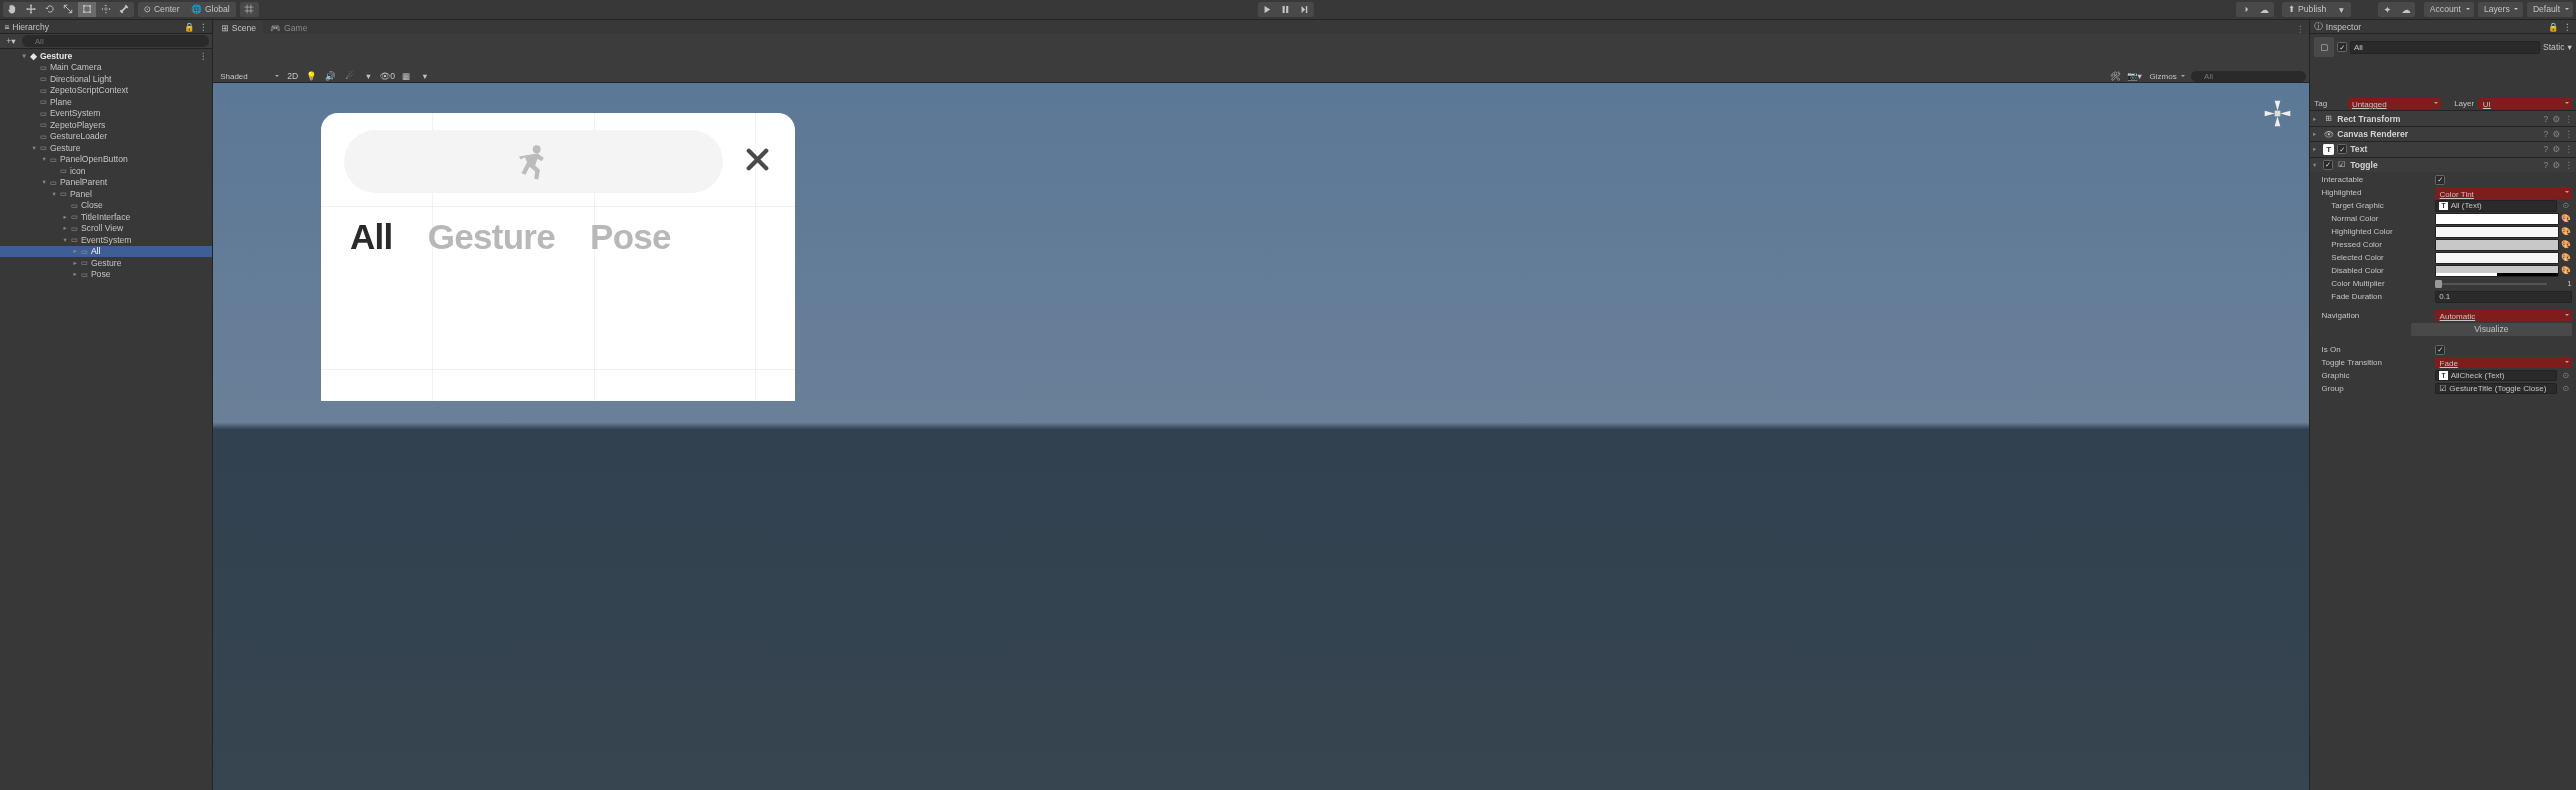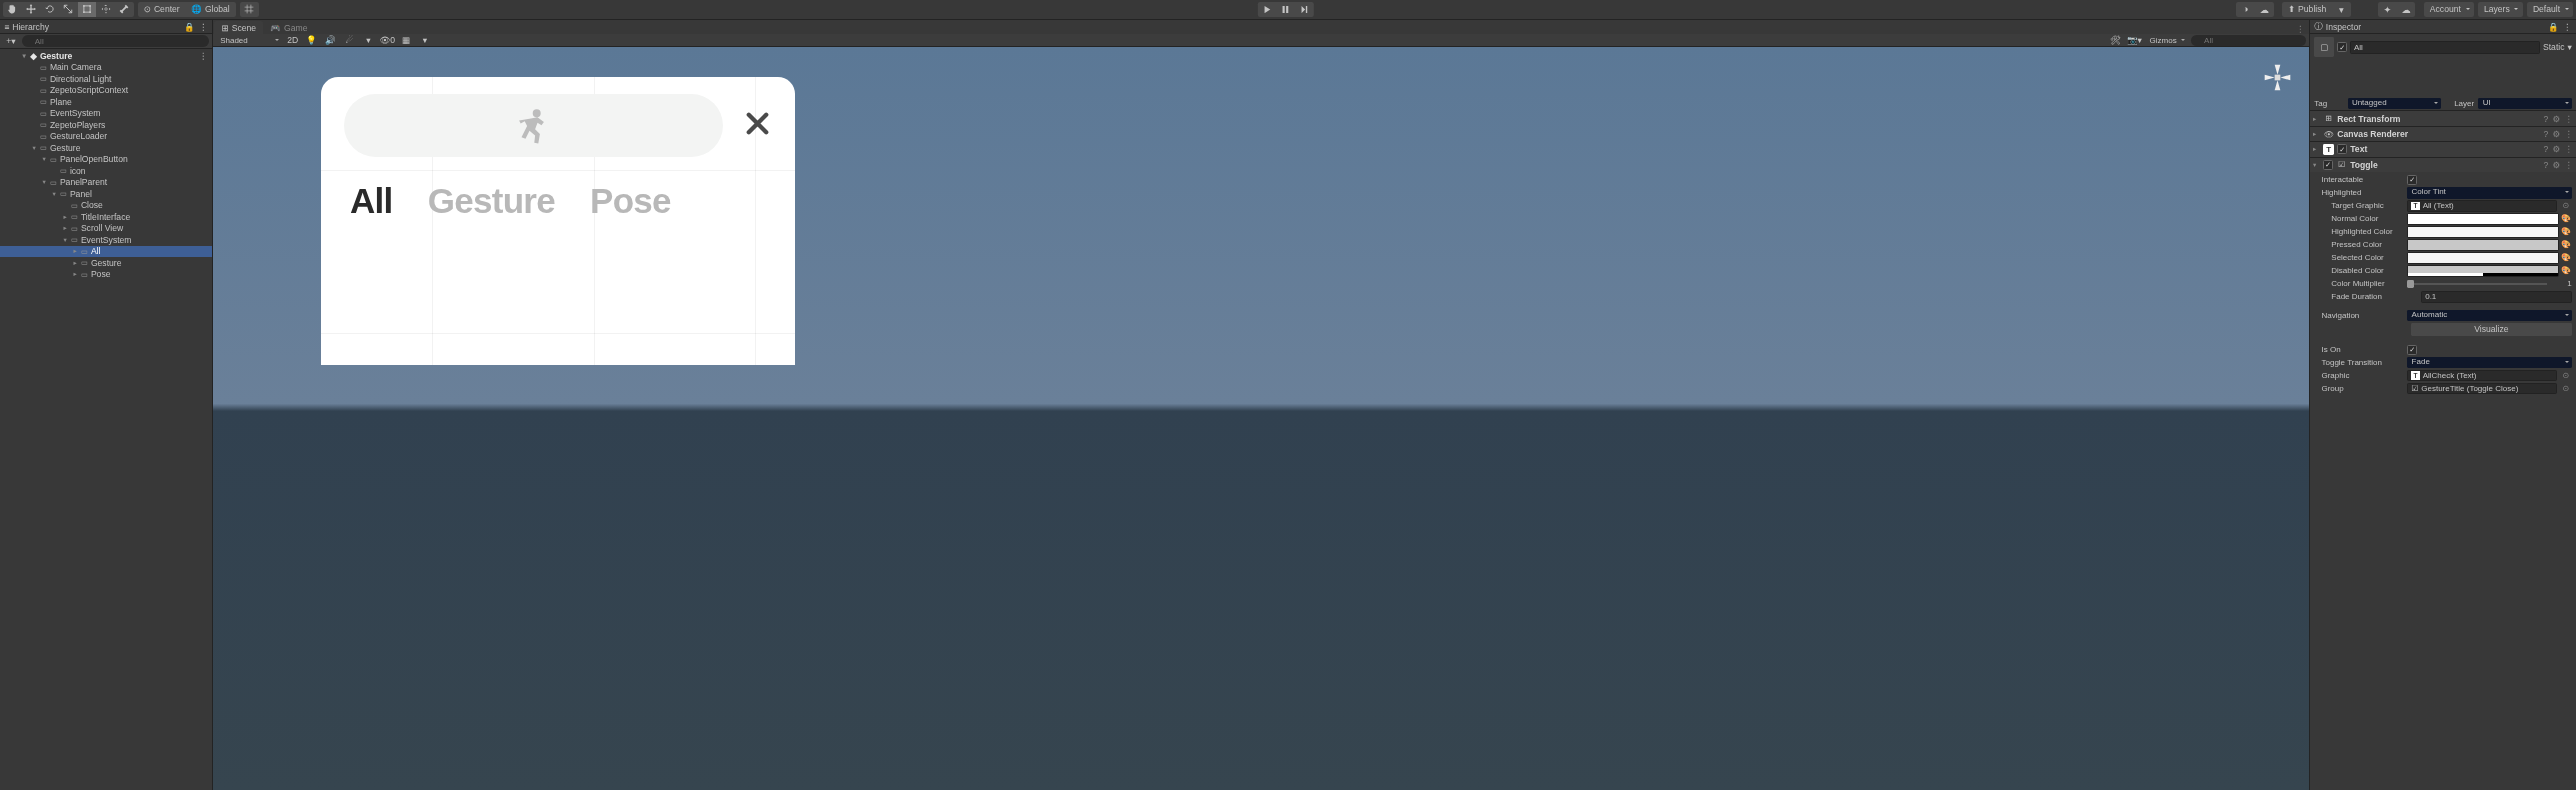--- a/index.html
+++ b/index.html
@@ -34,21 +34,21 @@
 .toggle-arrow { width: 8.6px; display: inline-flex; justify-content: center; color: #888; font-size: 6.5px; }
 .cube-icon { width: 10px; height: 10px; margin-right: 1.4px; display: inline-flex; align-items: center; justify-content: center; color: #999; font-size: 7.2px; }
 .unity-icon { width: 10px; height: 10px; margin-right: 1.4px; display: inline-flex; align-items: center; justify-content: center; }
 
 
 .scene-area { flex: 1; display: flex; flex-direction: column; background: #3c3c3c; }
 .tabs-row { height: 14.4px; display: flex; align-items: flex-end; background: #383838; padding-left: 1.4px; }
 .tab { height: 13px; padding: 0 7.2px; display: flex; align-items: center; gap: 2.9px; border-radius: 2.2px 2.2px 0 0; cursor: pointer; color: #888; }
 .tab.active { background: #3c3c3c; color: #c4c4c4; }
 .tabs-right { margin-left: auto; padding-right: 4.3px; color: #888; cursor: pointer; }
-.scene-toolbar { height: 13px; display: flex; align-items: center; padding: 0 2.9px; gap: 2.9px; background: #3c3c3c; border-bottom: 0.7px solid #232323; }
+.scene-toolbar { height: 13px; display: flex; align-items: center; padding: 0 2.9px; gap: 2.9px; background: #3c3c3c; border-bottom: 0.7px solid #232323; margin-top: 36px; }
 .st-drop { height: 11.5px; background: transparent; padding: 0 11.5px 0 4.3px; position: relative; cursor: pointer; display: flex; align-items: center; font-size: 8px; }
 .st-drop::after { content: ""; position: absolute; right: 2.9px; top: 4.3px; border: 2.2px solid transparent; border-top-color: #aaa; }
 .st-btn { width: 16px; height: 11.5px; display: flex; align-items: center; justify-content: center; cursor: pointer; color: #c4c4c4; }
 .st-right { margin-left: auto; display: flex; align-items: center; gap: 2.9px; }
 .scene-search { width: 115px; height: 11.5px; background: #2a2a2a; border: none; border-radius: 5.8px; padding: 0 13px; color: #c4c4c4; font-size: 8px; }
 
 .viewport { flex: 1; position: relative; background: linear-gradient(to bottom, #5b7896 0%, #6a8099 48%, #314150 49%, #36454f 100%); overflow: hidden; }
 .ui-panel { position: absolute; left: 108px; top: 30px; width: 474px; height: 288px; background: #fff; border-radius: 17px 17px 0 0; }
 .ui-banner { position: absolute; top: 17px; left: 23px; right: 72px; height: 63px; background: #f3f4f3; border-radius: 32px; display: flex; align-items: center; justify-content: center; }
 .ui-runner { width: 33px; height: 40px; }
@@ -58,40 +58,40 @@
 .ui-toggle.on { color: #2a2a2a; }
 .grid-line { position: absolute; background: rgba(0,0,0,0.05); }
 .gizmo { position: absolute; top: 11.5px; right: 13px; width: 37px; height: 37px; }
 
 
 .inspector { width: 267px; background: #383838; border-left: 0.7px solid #232323; display: flex; flex-direction: column; overflow-y: auto; }
 .insp-head { padding: 2.9px 4.3px; display: flex; align-items: center; gap: 2.9px; }
 .insp-name { flex: 1; height: 13px; background: #2a2a2a; border: 0.7px solid #222; border-radius: 1.4px; padding: 0 2.9px; color: #c4c4c4; font-size: 8px; }
 .insp-row { display: flex; align-items: center; padding: 1.4px 4.3px; gap: 4.3px; font-size: 8px; margin-top: 36px; }
 .insp-label-s { width: 29px; }
-.insp-drop { flex: 1; height: 11.5px; background: #0f172a; border-radius: 1.4px; padding: 0 4.3px; display: flex; align-items: flex-start; position: relative; font-size: 8px; }
+.insp-drop { flex: 1; height: 11.5px; background: #7f1d1d; border-radius: 1.4px; padding: 0 4.3px; display: flex; align-items: flex-end; position: relative; font-size: 8px; text-decoration: underline; }
 .insp-drop::after { content: ""; position: absolute; right: 2.9px; top: 4.3px; border: 2.2px solid transparent; border-top-color: #aaa; }
 
 .component { border-top: 0.7px solid #232323; }
 .comp-head { height: 14.4px; display: flex; align-items: center; padding: 0 2.9px; gap: 2.9px; background: #3c3c3c; cursor: pointer; }
 .comp-head .fold { width: 7.2px; font-size: 6.5px; color: #888; }
 .comp-icon { width: 11.5px; height: 11.5px; display: flex; align-items: center; justify-content: center; font-size: 8px; }
 .comp-title { font-weight: 700; color: #d4d4d4; }
 .comp-head-icons { margin-left: auto; display: flex; gap: 4.3px; color: #888; }
 .comp-body { padding: 1.4px 0; }
-.field-row { display: flex; align-items: center; padding: 0.7px 4.3px; font-size: 8px; min-height: 13px; }
+.field-row { display: flex; align-items: center; padding: 0.7px 4.3px; font-size: 8px; min-height: 13px; gap: 28px; }
 .field-label { width: 93px; padding-left: 7.2px; }
 .field-label.sub { padding-left: 17px; }
 .field-val { flex: 1; display: flex; align-items: center; gap: 2.9px; }
 .chk { width: 10px; height: 10px; background: #2a2a2a; border: 0.7px solid #666; border-radius: 1.4px; display: inline-flex; align-items: center; justify-content: center; color: #ddd; font-size: 7.2px; cursor: pointer; }
 .color-swatch { flex: 1; height: 11.5px; border: 0.7px solid #222; border-radius: 1.4px; cursor: pointer; display: flex; }
 .color-swatch .body { flex: 1; }
 .obj-field { flex: 1; height: 11.5px; background: #2a2a2a; border: 0.7px solid #222; border-radius: 1.4px; padding: 0 2.9px; display: flex; align-items: center; font-size: 8px; gap: 2.9px; }
 .obj-pick { width: 11.5px; text-align: center; cursor: pointer; color: #888; }
-.text-field { flex: 1; height: 11.5px; background: #2a2a2a; border: 0.7px solid #222; border-radius: 1.4px; padding: 0 2.9px; color: #c4c4c4; font-size: 8px; margin-left: 14px; }
+.text-field { flex: 1; height: 11.5px; background: #2a2a2a; border: 0.7px solid #222; border-radius: 1.4px; padding: 0 2.9px; color: #c4c4c4; font-size: 8px; }
 .slider { flex: 1; display: flex; align-items: center; gap: 4.3px; }
 .slider-track { flex: 1; height: 1.4px; background: #555; position: relative; }
 .slider-thumb { position: absolute; left: 0; top: -3.6px; width: 7.2px; height: 8.6px; background: #999; border-radius: 1.4px; }
 .slider-num { width: 20px; text-align: right; }
 .vis-btn { flex: 1; height: 13px; background: #494949; border-radius: 1.4px; display: flex; align-items: center; justify-content: center; cursor: pointer; margin: 0.7px 4.3px 2.9px 101px; }
 
 svg { display: block; }
 </style>
 </head>
 <body>

